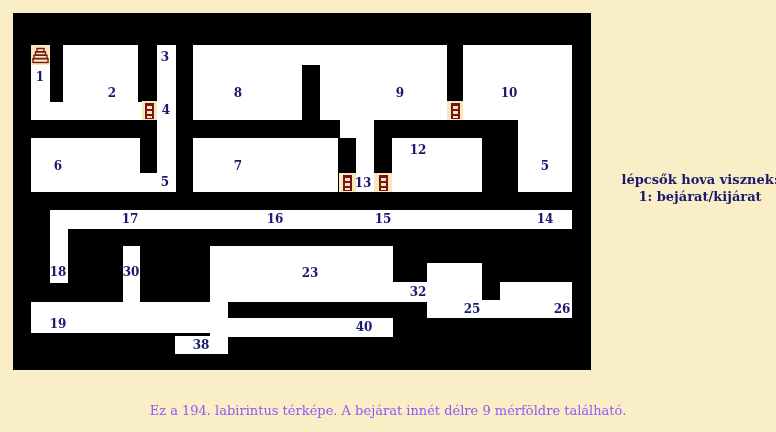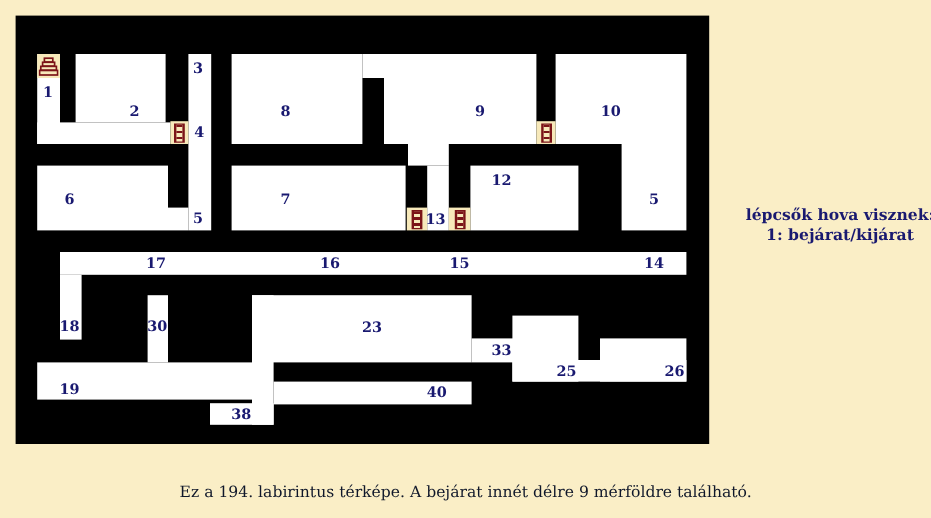--- a/index.html
+++ b/index.html
@@ -39,21 +39,21 @@
     text-align:center;
     color:#191970;
     font-weight:bold;
     font-size:13px;
     line-height:17px;
   }
   #caption{
     position:absolute;
     left:0;top:403px;width:776px;
     text-align:center;
-    color:#0f172a;
+    color:#8b5cf6;
     font-size:13px;
     line-height:16px;
   }
 </style>
 </head>
 <body>
 
 <div id="page">
   <div id="maze-bg" style="left: 13px; top: 13px; width: 578px; height: 357px;"></div>
   <div id="legend">
@@ -126,16 +126,16 @@
     <span class="maze-label" style="left: 545px; top: 219px;">14</span>
     <span class="maze-label" style="left: 383px; top: 219px;">15</span>
     <span class="maze-label" style="left: 275px; top: 219px;">16</span>
     <span class="maze-label" style="left: 130px; top: 219px;">17</span>
     <span class="maze-label" style="left: 58px; top: 272px;">18</span>
     <span class="maze-label" style="left: 58px; top: 324px;">19</span>
     <span class="maze-label" style="left: 131px; top: 272px;">30</span>
     <span class="maze-label" style="left: 201px; top: 345px;">38</span>
     <span class="maze-label" style="left: 364px; top: 327px;">40</span>
     <span class="maze-label" style="left: 310px; top: 273px;">23</span>
-    <span class="maze-label" style="left: 418px; top: 292px;">33</span>
+    <span class="maze-label" style="left: 418px; top: 292px;">32</span>
     <span class="maze-label" style="left: 472px; top: 309px;">25</span>
     <span class="maze-label" style="left: 562px; top: 309px;">26</span>
   </div>
 
 </body></html>

